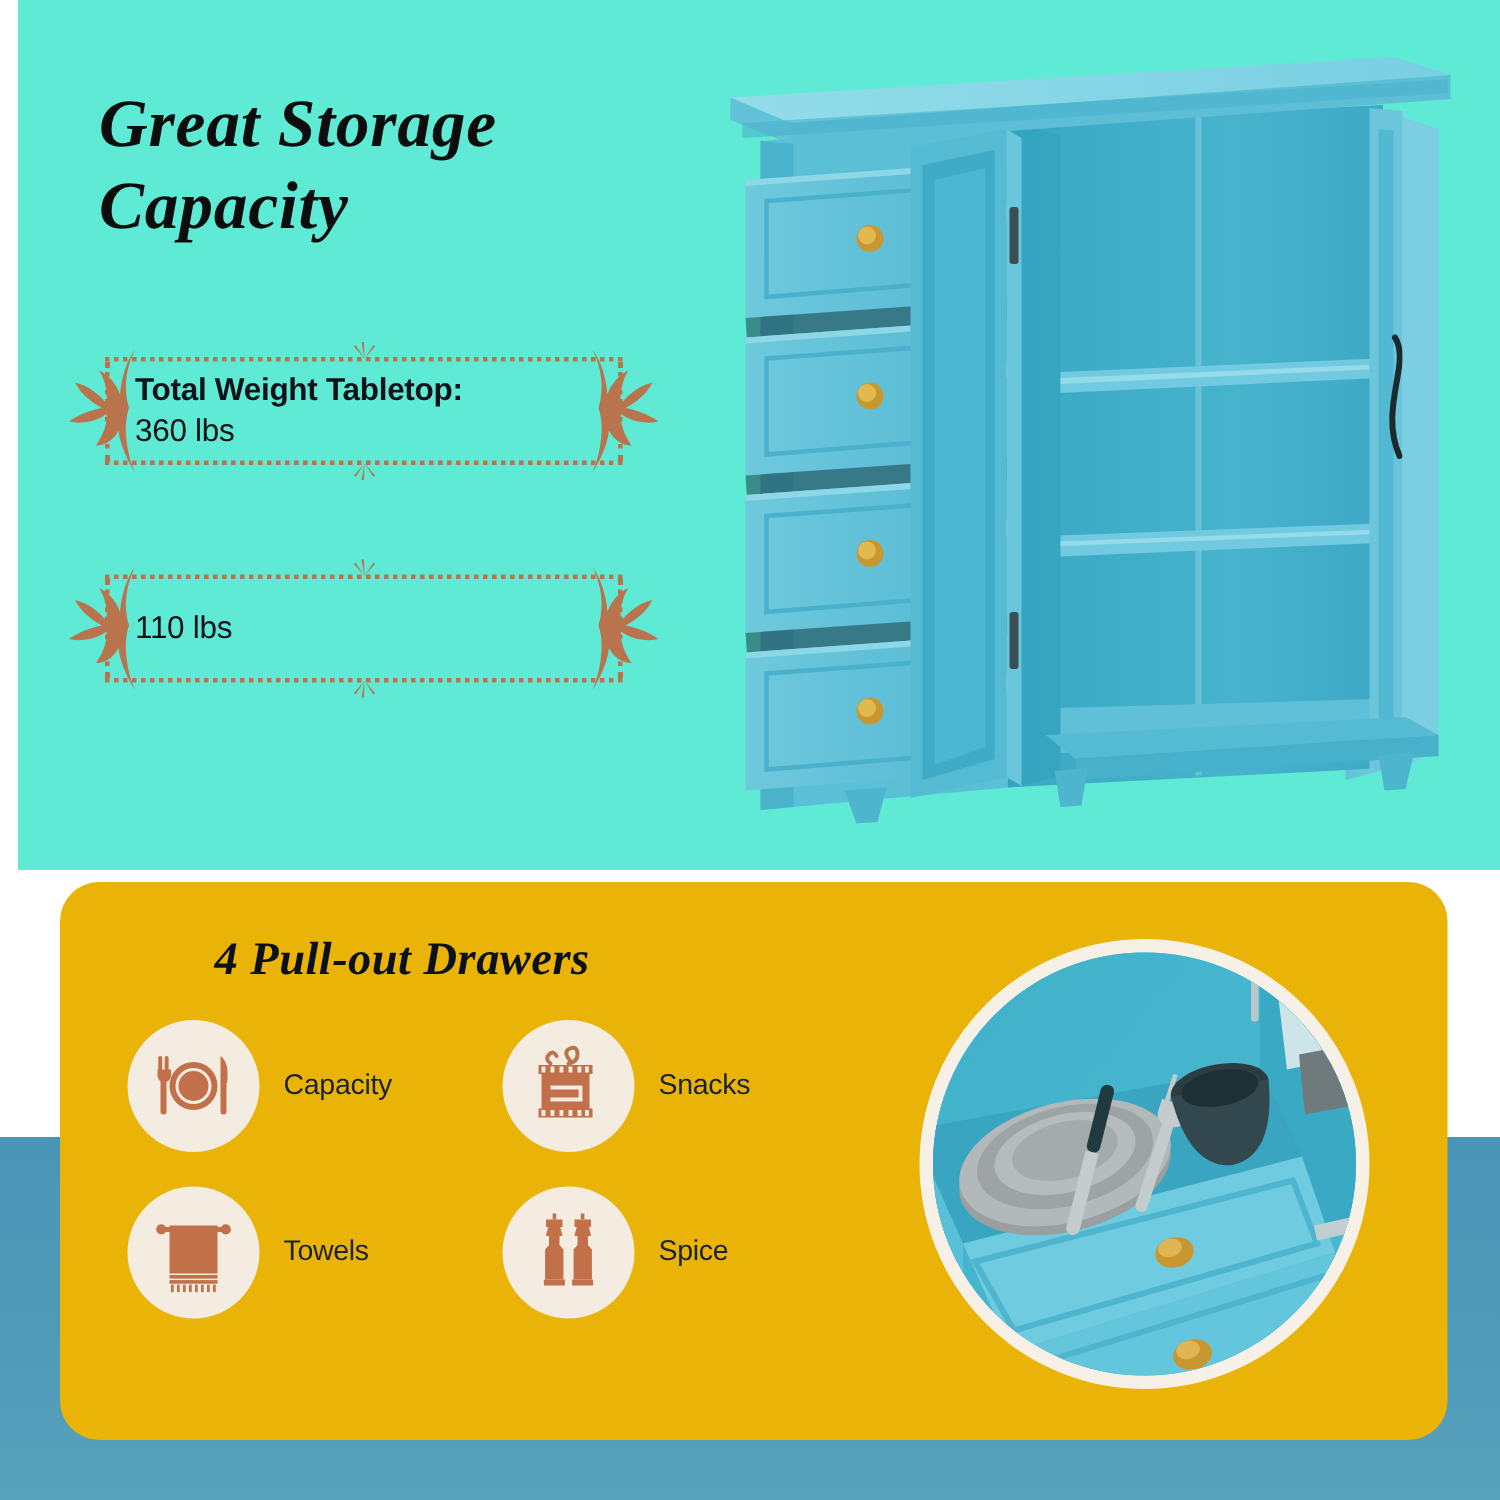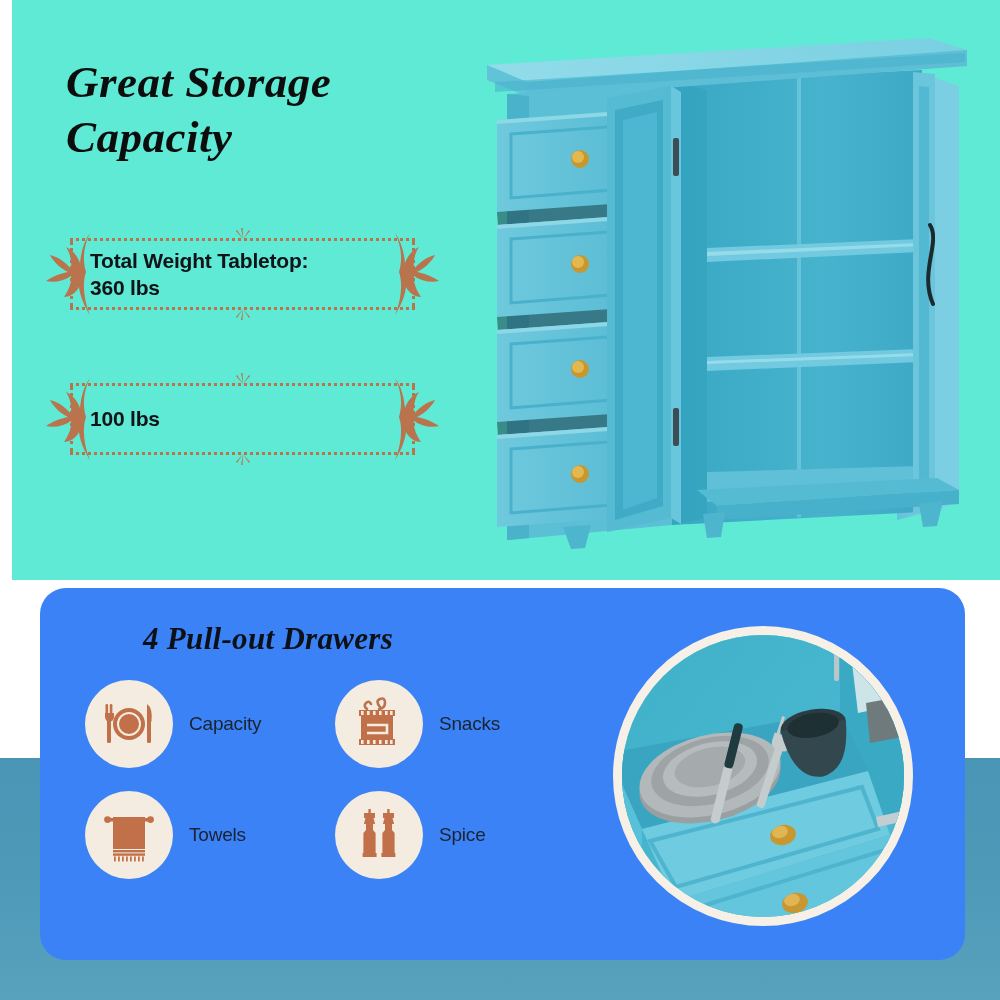--- a/index.html
+++ b/index.html
@@ -82,21 +82,21 @@
     color: #111318;
   }
   .spec-title {
     font-size: 21px;
     font-weight: bold;
     line-height: 1.3;
     letter-spacing: -0.2px;
   }
   .spec-value {
     font-size: 21px;
-    font-weight: 700;
+    font-weight: 400;
     line-height: 1.3;
     letter-spacing: -0.2px;
   }
 
   
   .ornament {
     position: absolute;
     top: 50%;
     transform: translateY(-50%);
     width: 56px;
@@ -124,21 +124,21 @@
     height: 540px;
   }
 
   
   .bottom-panel {
     position: absolute;
     left: 40px;
     top: 588px;
     width: 925px;
     height: 372px;
-    background: #3b82f6;
+    background: #eab308;
     border-radius: 26px;
   }
 
   .panel-title {
     position: absolute;
     left: 103px;
     top: 33px;
     font-family: "Liberation Serif", serif;
     font-weight: bold;
     font-style: italic;
@@ -252,21 +252,21 @@
     <svg class="ornament left" viewBox="0 0 56 86">
       <path d="M50 2 C44 14 42 28 46 41 C42 52 44 70 50 84 C46 78 40 66 39 56 C36 62 30 66 24 66 C28 60 32 52 31 45 C24 50 14 52 6 50 C13 45 22 42 28 41 C22 38 14 32 10 24 C19 26 26 32 31 38 C32 30 30 22 26 16 C33 19 38 26 40 32 C41 21 44 10 50 2 Z" fill="#b9744d"></path>
       <circle cx="38" cy="43" r="5" fill="#b9744d"></circle>
     </svg>
     <svg class="ornament right" viewBox="0 0 56 86">
       <path d="M50 2 C44 14 42 28 46 41 C42 52 44 70 50 84 C46 78 40 66 39 56 C36 62 30 66 24 66 C28 60 32 52 31 45 C24 50 14 52 6 50 C13 45 22 42 28 41 C22 38 14 32 10 24 C19 26 26 32 31 38 C32 30 30 22 26 16 C33 19 38 26 40 32 C41 21 44 10 50 2 Z" fill="#b9744d"></path>
       <circle cx="38" cy="43" r="5" fill="#b9744d"></circle>
     </svg>
 
     <div class="spec-text">
-      <div class="spec-value">100 lbs</div>
+      <div class="spec-value">110 lbs</div>
     </div>
   </div>
 
   <svg class="product-photo" viewBox="0 0 520 540">
     <defs>
       <linearGradient id="faceG" x1="0" y1="0" x2="1" y2="0">
         <stop offset="0%" stop-color="#6fc9dd"></stop>
         <stop offset="100%" stop-color="#53b8d2"></stop>
       </linearGradient>
       <linearGradient id="topG" x1="0" y1="0" x2="1" y2="0">

